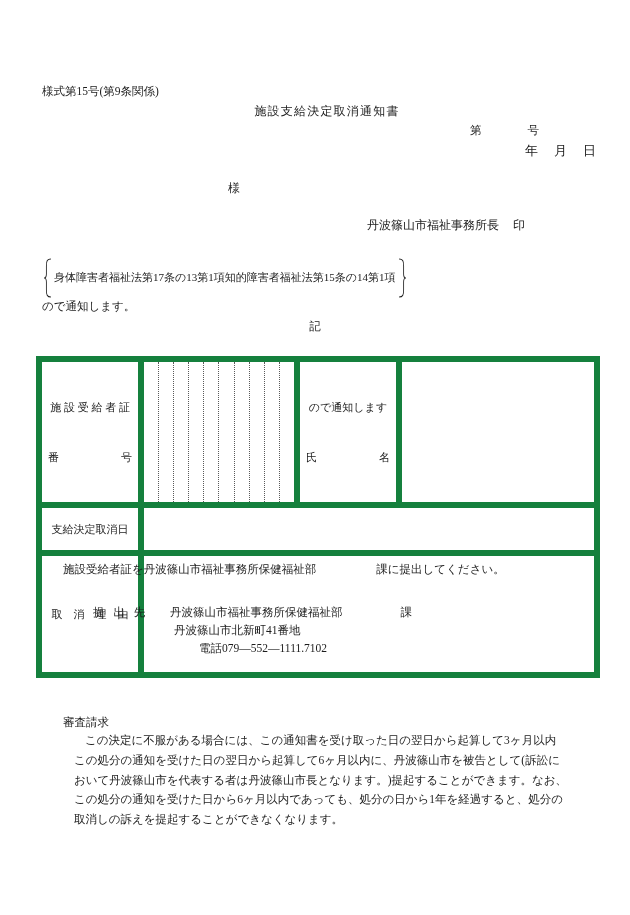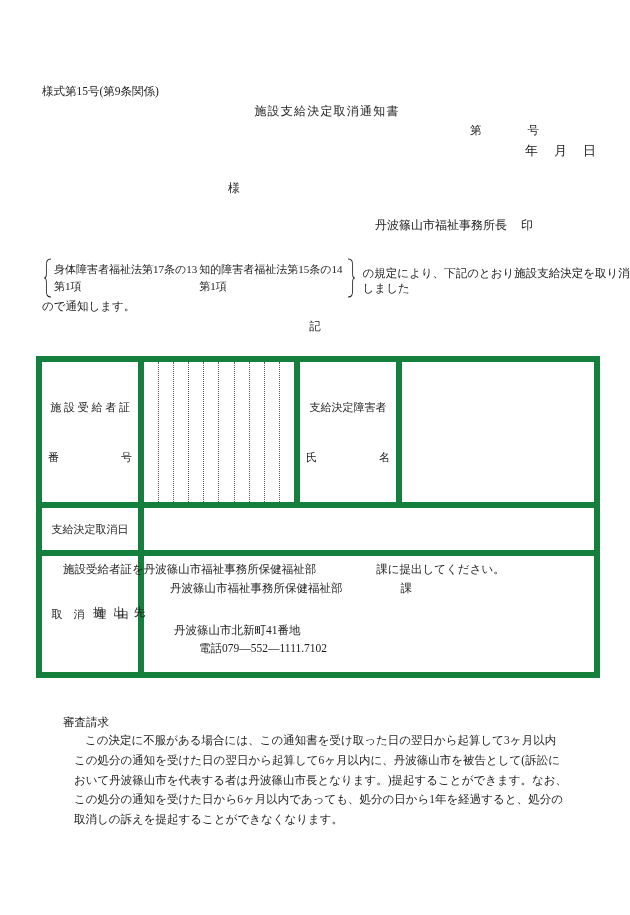--- a/index.html
+++ b/index.html
@@ -52,21 +52,20 @@
   }
   #doc-date .gap { display: inline-block; width: 16px; }
 
   #addressee {
     left: 228px; top: 180px;
     font-size: 12px;
   }
   #issuer {
     left: 367px; top: 217px;
     font-size: 12px;
-    margin-left: 8px;
   }
   #issuer .seal { margin-left: 14px; }
 
   
   #legal-block {
     position: absolute;
     left: 42px; top: 258px;
     display: flex;
     align-items: center;
   }
@@ -155,21 +154,21 @@
     font-size: 11.5px;
   }
   #submit-note .blank { display: inline-block; width: 60px; }
 
   #submit-dest-label {
     left: 93px; top: 604px;
     font-size: 11.5px;
     letter-spacing: 3px;
   }
   #submit-dest-office {
-    left: 170px; top: 580px;
+    left: 170px; top: 604px;
     font-size: 11.5px;
   }
   #submit-dest-office .blank { display: inline-block; width: 58px; }
   #submit-dest-addr {
     left: 174px; top: 622px;
     font-size: 11.5px;
   }
   #submit-dest-tel {
     left: 199px; top: 640px;
     font-size: 11.5px;
@@ -223,21 +222,20 @@
     </span>
     <span class="legal-lines">
       <span>身体障害者福祉法第17条の13第1項</span>
       <span>知的障害者福祉法第15条の14第1項</span>
     </span>
     <span class="brace brace-right">
       <svg class="brace-svg" width="11" height="40" viewBox="0 0 11 40" aria-hidden="true">
         <path d="M1 1 C6 1 7 3 7 8 L7 16 C7 19 8 20 10 20 C8 20 7 21 7 24 L7 32 C7 37 6 39 1 39" fill="none" stroke="#1c1c1c" stroke-width="1.1"></path>
       </svg>
     </span>
-    <span id="legal-tail">の規定により、下記のとおり施設支給決定を取り消しました</span>
   </div>
 
   <div class="t" id="legal-cont">ので通知します。</div>
 
   <div class="t" id="ki-mark">記</div>
 
   <table id="main-table">
     <colgroup>
       <col style="width:102px">
       <col style="width:156px">
@@ -261,21 +259,21 @@
             <div class="digit-cell"></div>
             <div class="digit-cell"></div>
             <div class="digit-cell"></div>
             <div class="digit-cell"></div>
             <div class="digit-cell"></div>
             <div class="digit-cell"></div>
             <div class="digit-cell"></div>
           </div>
         </td>
         <td class="lbl">
-          <div>支給決定障害者</div>
+          <div>ので通知します</div>
           <div class="justify-label">
             <span>氏</span>
             <span>名</span>
           </div>
         </td>
         <td></td>
       </tr>
       <tr class="h-row2">
         <td class="lbl">支給決定取消日</td>
         <td colspan="3"></td>

